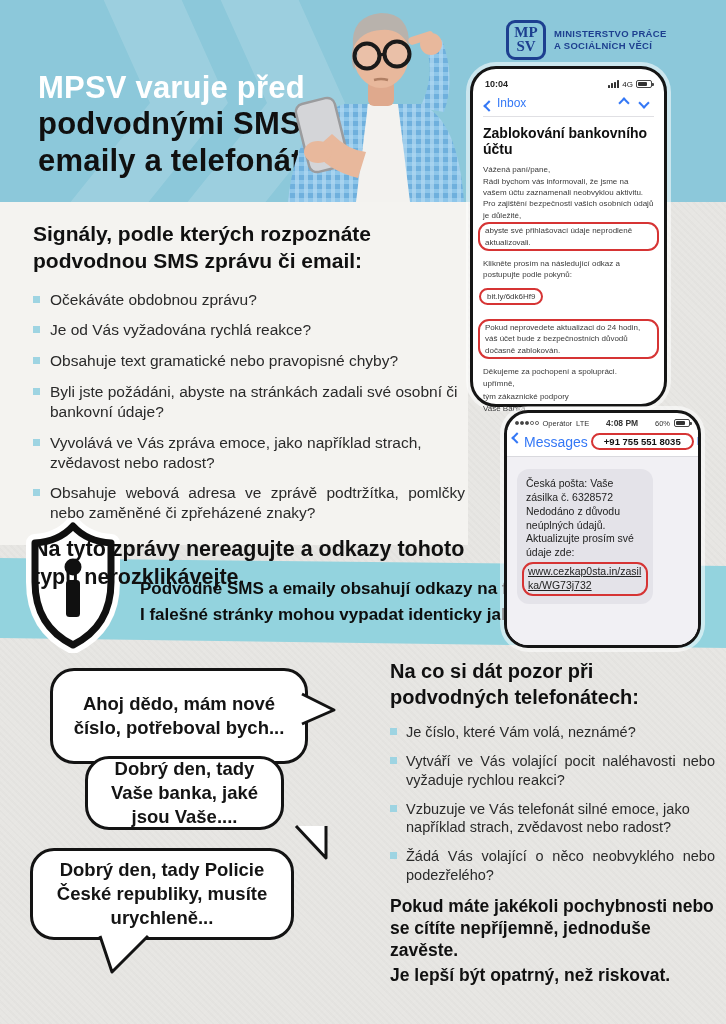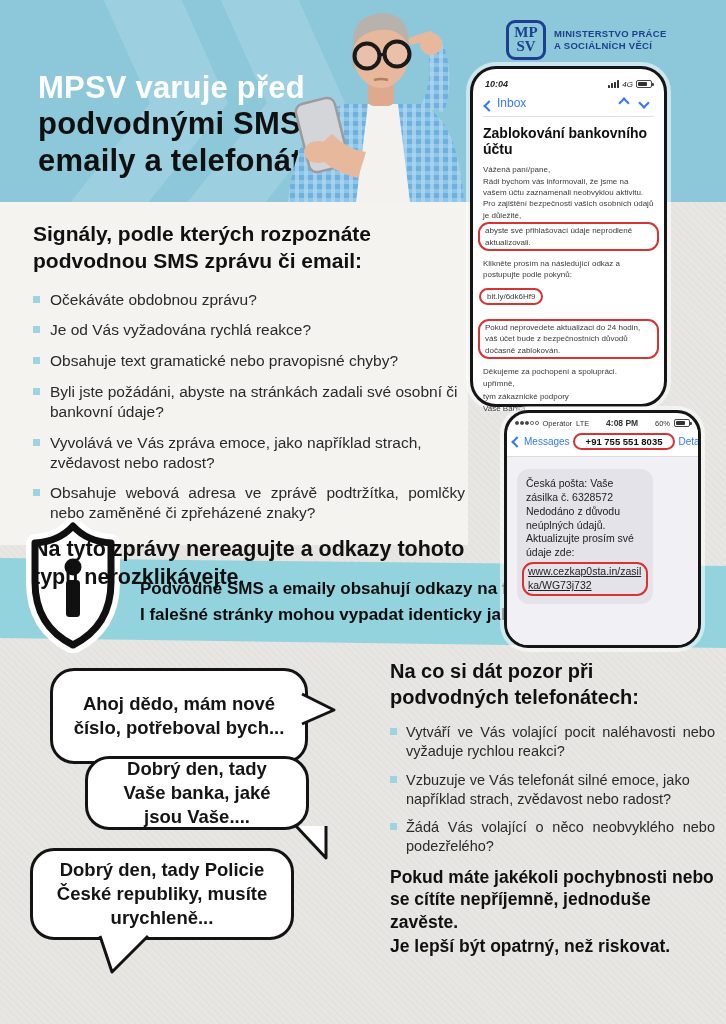--- a/index.html
+++ b/index.html
@@ -27,21 +27,21 @@
   .logo-text { font-size:9.5px; font-weight:bold; color:#1d3f8f; line-height:1.3; letter-spacing:.3px; }
   
   .man { position:absolute; left:250px; top:0; width:220px; height:202px; }
   
   .whitepanel { position:absolute; left:0; top:202px; width:468px; height:343px; background:#f4f3f0; }
   
   .phone { position:absolute; background:#fff; border:3px solid #151515; border-radius:26px; box-shadow:0 0 0 4px rgba(255,255,255,.55); }
   .phone-mail { left:470px; top:66px; width:197px; height:341px; padding:8px 10px; }
   .phone-sms  { left:470px; top:410px; width:197px; height:238px; overflow:hidden; border-radius:24px;margin-left:34px; }
   .mrow { display:flex; align-items:center; justify-content:space-between; }
-  .m-status { font-size:9px; font-weight:bold; color:#222; padding:2px 2px 4px;font-style:italic; }
+  .m-status { font-size:9px; font-weight:bold; color:#222; padding:2px 2px 4px; }
   .sig-batt { display:flex; align-items:center; gap:3px; font-weight:normal; font-size:8px; }
   .bars { display:flex; align-items:flex-end; gap:1px; }
   .bars i { display:block; width:2px; background:#333; border-radius:.5px; }
   .bars i:nth-child(1){height:3px}.bars i:nth-child(2){height:4.5px}.bars i:nth-child(3){height:6px}.bars i:nth-child(4){height:7.5px}
   .bat { position:relative; width:16px; height:8px; border:1px solid #444; border-radius:2px; }
   .bat::before { content:""; position:absolute; left:1px; top:1px; bottom:1px; width:64%; background:#333; border-radius:1px; }
   .bat::after { content:""; position:absolute; right:-3px; top:2px; width:2px; height:3px; background:#444; border-radius:0 1px 1px 0; }
   .m-nav { padding:3px 2px 6px; border-bottom:1px solid #e0e0e4; }
   .backlink { display:flex; align-items:flex-end; gap:4px; font-size:12px; color:#3478f6; font-weight:normal; }
   .chv { display:inline-block; width:8px; height:8px; border-left:2.5px solid #3478f6; border-bottom:2.5px solid #3478f6; }
@@ -62,21 +62,21 @@
   .hl-block { display:block; padding:1px 5px; margin:1px -5px 7px; width:fit-content; }
   .hl-inline { display:inline-block; padding:1px 6px; margin-left:-4px; }
   .closing div { margin-bottom:1px; }
   
   .s-status { display:flex; align-items:center; font-size:7.5px; color:#333; padding:5px 8px 2px; gap:4px; }
   .dots { display:flex; gap:1.5px; align-items:center; }
   .dots i { width:3.5px; height:3.5px; border-radius:50%; border:.8px solid #555; }
   .dots i.f { background:#444; }
   .s-time { font-weight:bold; font-size:8.5px; margin:0 auto; }
   .s-nav { display:flex; align-items:center; padding:3px 6px 6px; border-bottom:1px solid #d9d9de; background:#fff; gap:3px; }
-  .s-back { display:flex; align-items:center; gap:3px; font-size:10px; color:#3478f6; flex:none; }
+  .s-back { display:flex; gap:3px; font-size:14px; color:#3478f6; flex:none; }
   .s-num { font-size:9.5px; font-weight:bold; color:#111; padding:1px 11px; white-space:nowrap; }
   .s-details { margin-left:auto; font-size:10px; color:#3478f6; flex:none; }
   .s-body { background:#f1f0f4; height:100%; padding:12px 10px; }
   .sms-bubble { background:#e4e3e9; border-radius:12px; padding:8px 9px; width:136px; font-size:10.5px; line-height:1.32; color:#222; }
   .sms-link { display:inline-block; padding:1px 4px; margin:2px -4px 0; word-break:break-all;text-decoration:underline; }
   
   .col-left { position:absolute; left:33px; top:220px; width:432px; }
   .h-left { font-size:21px; font-weight:800; line-height:1.3; color:#101010; }
   .blist { list-style:none; margin-top:15px; }
   .blist li { display:flex; gap:10px; margin-bottom:11px; font-size:15.5px; line-height:1.28; color:#2a2a2a; }
@@ -86,21 +86,21 @@
   
   .band { position:absolute; left:0; top:550px; width:726px; height:100px; background:#93d3de;
           clip-path:polygon(0 8%, 100% 16%, 100% 98%, 0 88%); }
   .band-text { position:absolute; left:140px; top:576px; font-size:17px; font-weight:800; line-height:1.5; color:#0d0d0d; }
   .shield { position:absolute; left:18px; top:518px; width:110px; height:135px; }
   
   .bubble { position:absolute; background:#fff; border:3px solid #131313; border-radius:24px;
             font-size:18.5px; font-weight:800; line-height:1.3; color:#141414; text-align:center;
             display:flex; align-items:center; justify-content:center; padding:10px 16px; }
   .bub1 { left:50px; top:668px; width:258px; height:96px; }
-  .bub2 { left:85px; top:756px; width:224px; height:74px; }
+  .bub2 { left:85px; top:756px; width:199px; height:74px; }
   .bub3 { left:30px; top:848px; width:264px; height:92px;align-items:center; }
   .tail { position:absolute; }
   
   .col-right { position:absolute; left:390px; top:658px; width:325px; }
   .h-right { font-size:20px; font-weight:800; line-height:1.3; color:#101010; width:300px; }
   .blist-r { list-style:none; margin-top:13px; }
   .blist-r li { display:flex; gap:9px; margin-bottom:10px; font-size:14.5px; line-height:1.3; color:#2a2a2a; }
   .blist-r .sq { margin-top:5px; }
   .advice { margin-top:6px; font-size:17.5px; font-weight:800; line-height:1.27; color:#101010; }
   .advice div + div { margin-top:2px; }
@@ -310,20 +310,24 @@
   </div>
   <svg class="tail" style="left:92px;top:932px" width="64" height="46" aria-hidden="true">
     <path d="M8 4 L20 40 L56 4" fill="#fff" stroke="#131313" stroke-width="3" stroke-linejoin="round"></path>
   </svg>
 
   <div class="col-right">
     <div class="h-right">Na co si dát pozor při podvodných telefonátech:</div>
     <ul class="blist-r">
       <li>
           <span class="sq"></span>
+          <span>Je číslo, které Vám volá, neznámé?</span>
+        </li>
+      <li>
+          <span class="sq"></span>
           <span class="just">Vytváří ve Vás volající pocit naléhavosti nebo vyžaduje rychlou reakci?</span>
         </li>
       <li>
           <span class="sq"></span>
           <span>Vzbuzuje ve Vás telefonát silné emoce, jako například strach, zvědavost nebo radost?</span>
         </li>
       <li>
           <span class="sq"></span>
           <span class="just">Žádá Vás volající o něco neobvyklého nebo podezřelého?</span>
         </li>

